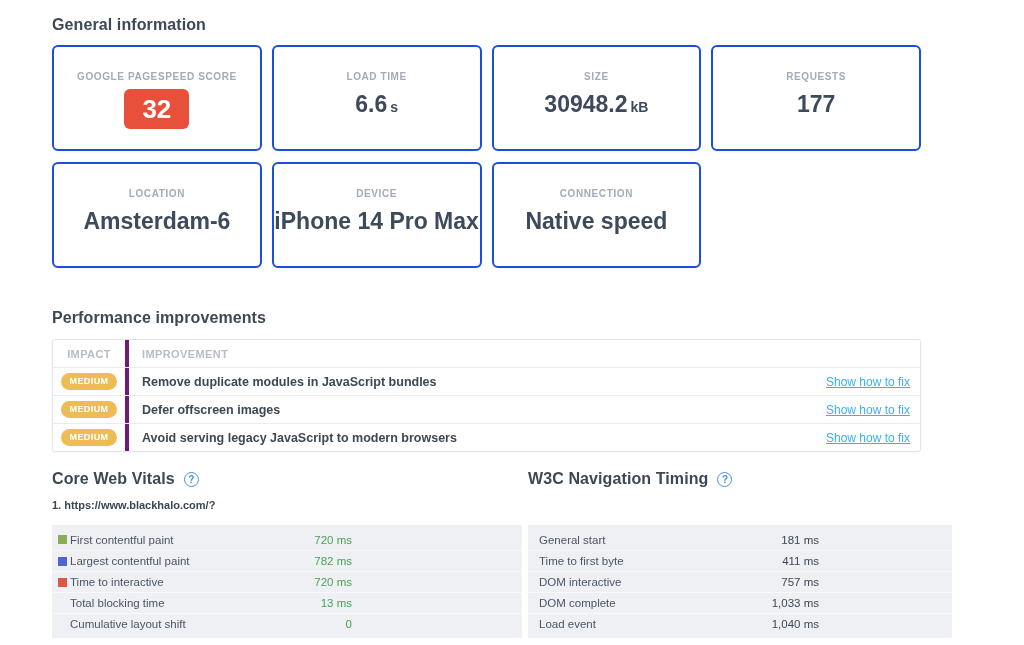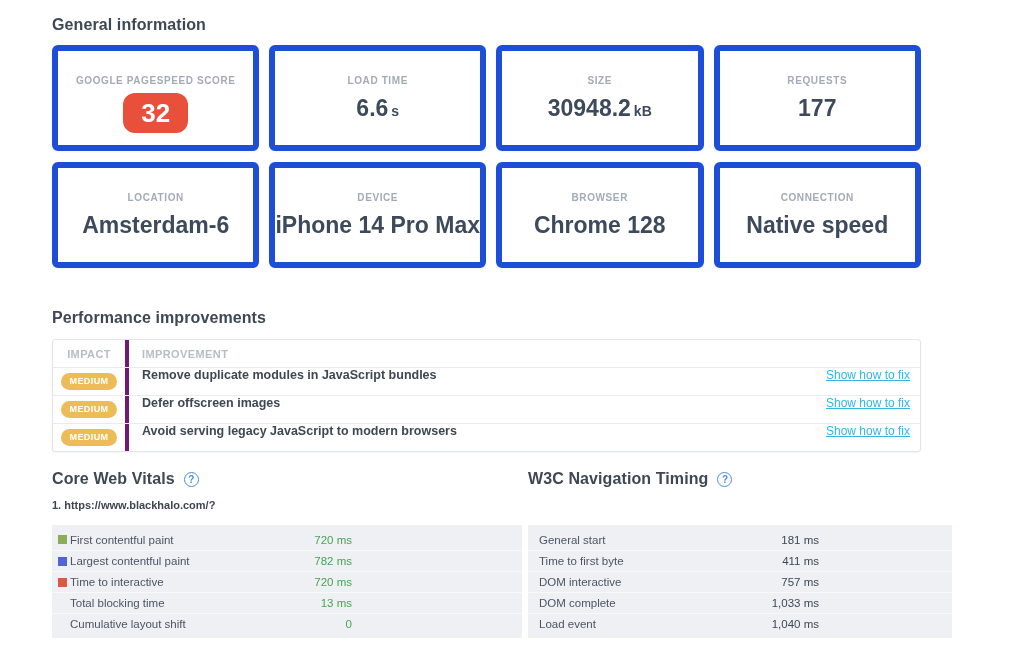--- a/index.html
+++ b/index.html
@@ -5,40 +5,40 @@
   * { margin:0; padding:0; box-sizing:border-box; }
   html,body { background:#ffffff; }
   body { font-family:"Liberation Sans", sans-serif; color:#3e4955; }
   .page { width:952px; height:645px; background:#fff; overflow:hidden; position:relative; }
   .content { padding:16px 31px 0 52px; }
 
   .section-title { font-size:16px; font-weight:bold; color:#3d4854; letter-spacing:.1px; }
 
   
   .cards { margin-top:11px; display:grid; grid-template-columns:repeat(4,1fr); gap:11px 10px; }
-  .card { background:#fff; border:6px solid #1d4ed8; border-radius:6px; height:106px;
+  .card { background:#fff; border:2px solid #1d4ed8; border-radius:6px; height:106px;
           display:flex; flex-direction:column; align-items:center; padding-top:24px;
           box-shadow:0 1px 2px rgba(40,50,70,.05); }
   .card-label { font-size:10px; font-weight:600; color:#a3abb7; letter-spacing:.6px; }
   .card-value { margin-top:9px; font-size:23px; font-weight:bold; color:#3d4a5c; white-space:nowrap; }
   .card-value .unit { font-size:14px; margin-left:3px; }
-  .score-box { margin-top:7px; min-width:48px; height:40px; border-radius:12px; background:#e8503c;
+  .score-box { margin-top:7px; min-width:48px; height:40px; border-radius:6px; background:#e8503c;
                color:#fff; font-size:26px; font-weight:bold; display:flex; align-items:center;
                justify-content:center; padding:0 18px;text-align:right; }
 
   
   .improvements { margin-top:41px; }
   .imp-table { margin-top:12px; border:1px solid #e2e5e9; border-radius:3px;
                box-shadow:0 1px 2px rgba(40,50,70,.05); }
   .imp-header { display:flex; align-items:center; height:27px; }
   .col-impact { width:76px; align-self:stretch; border-right:4px solid #701a75;
                 display:flex; align-items:center; justify-content:center; flex:none; }
   .hdr-label { font-size:11px; font-weight:bold; color:#b6bdc7; letter-spacing:.4px; }
   .col-text { flex:1; padding-left:13px; font-size:12.5px; font-weight:bold; color:#3d4854; }
-  .imp-row { display:flex; height:28px; border-top:1px solid #e9ebee; }
+  .imp-row { display:flex; align-items:center; height:28px; border-top:1px solid #e9ebee; }
   .badge { background:#ecbd57; color:#fff; font-size:9px; font-weight:bold; letter-spacing:.4px;
            border-radius:9px; padding:4px 9px; line-height:1; }
   .fix-link { font-size:12px; color:#33b5e7; text-decoration:underline; padding-right:10px;
               white-space:nowrap; cursor:pointer; }
 
   
   .bottom { margin-top:16px; display:grid; grid-template-columns:470px 465px; gap:6px; }
   .panel-title-row { display:flex; align-items:center; height:22px; }
   .help-icon { width:15px; height:15px; border:1px solid #4a90d9; border-radius:50%;
                color:#4a90d9; font-size:10px; font-weight:bold; display:inline-flex;
@@ -92,24 +92,20 @@
       <div class="card">
         <div class="card-label">LOCATION</div>
         <div class="card-value"><span>Amsterdam-6</span></div>
       </div>
 
       <div class="card">
         <div class="card-label">DEVICE</div>
         <div class="card-value"><span>iPhone 14 Pro Max</span></div>
       </div>
 
-      <div class="card">
-        <div class="card-label">BROWSER</div>
-        <div class="card-value"><span>Chrome 128</span></div>
-      </div>
 
       <div class="card">
         <div class="card-label">CONNECTION</div>
         <div class="card-value"><span>Native speed</span></div>
       </div>
     </div>
 
     <div class="improvements">
       <div class="section-title">Performance improvements</div>
       <div class="imp-table">

